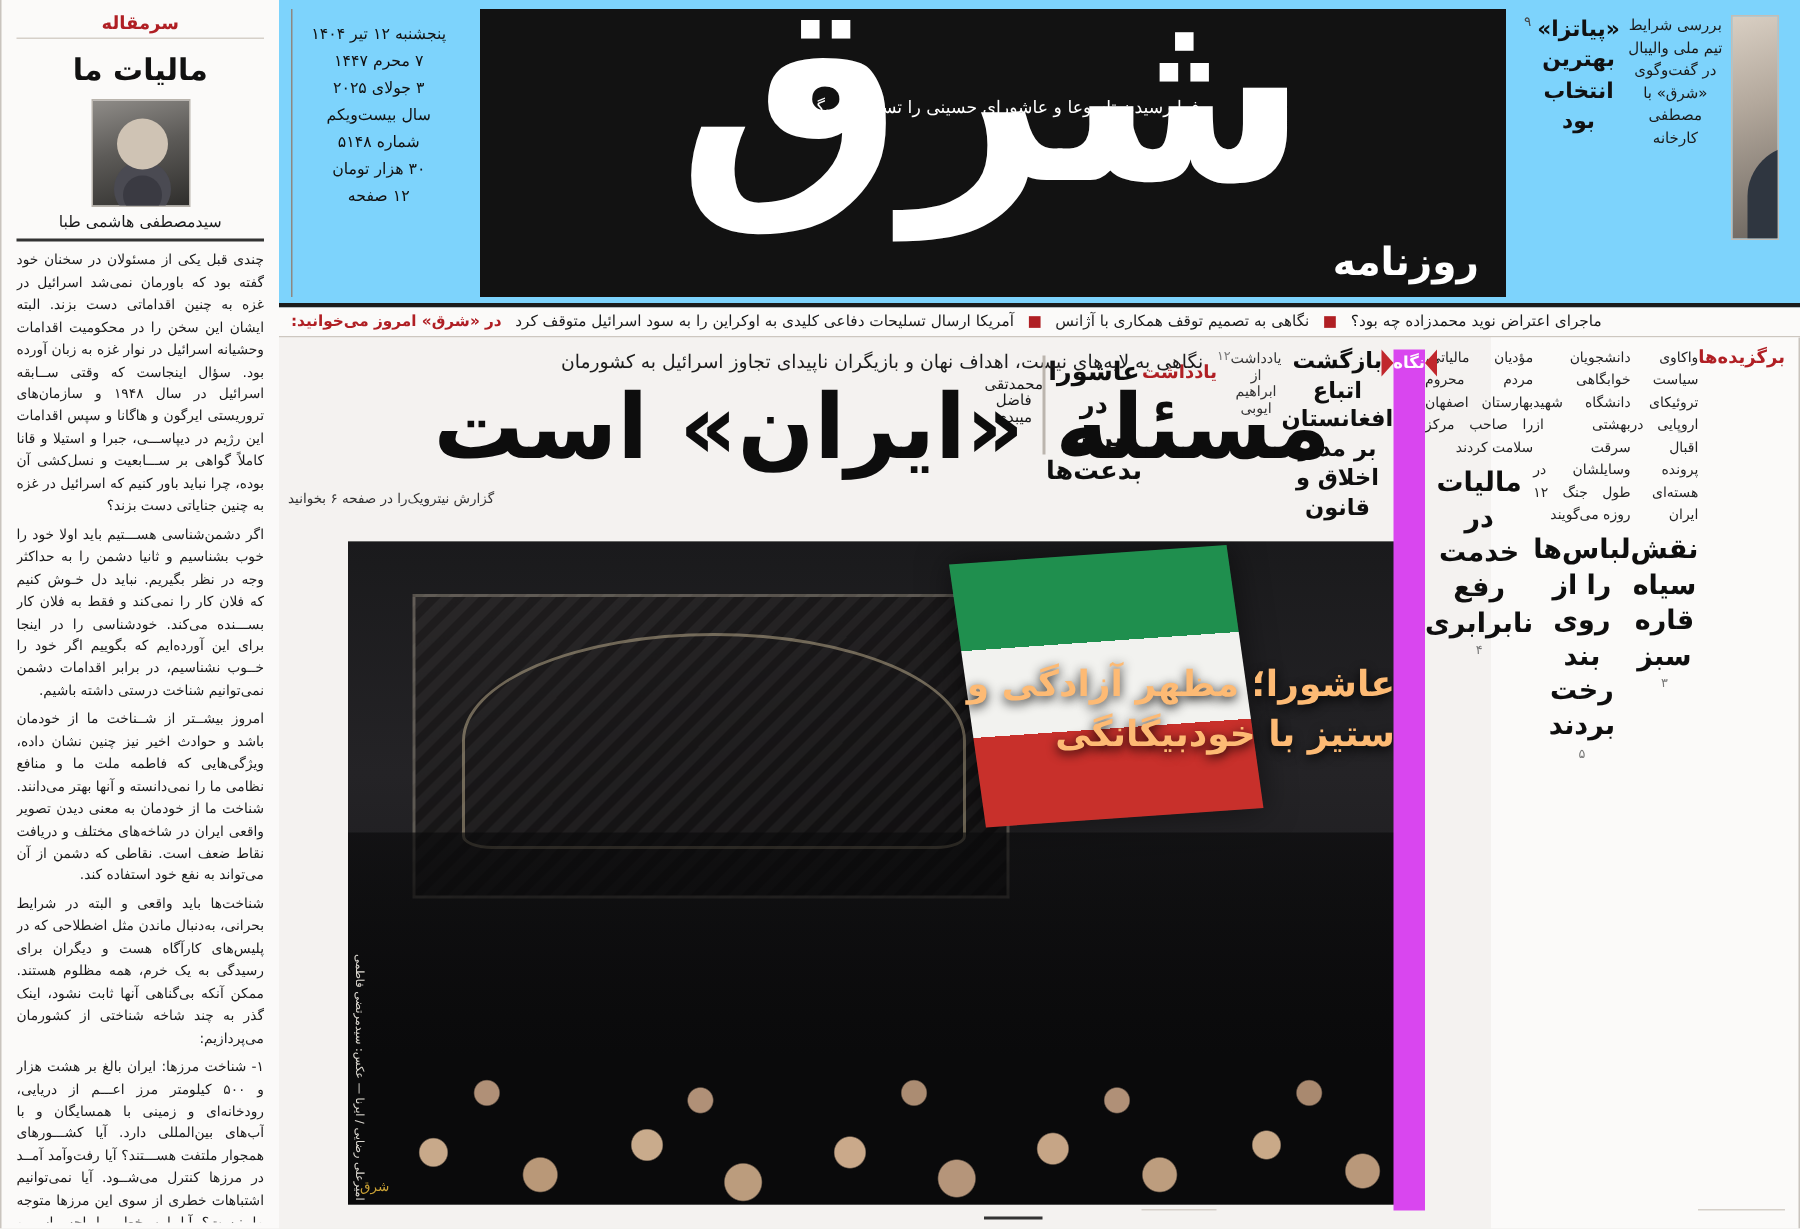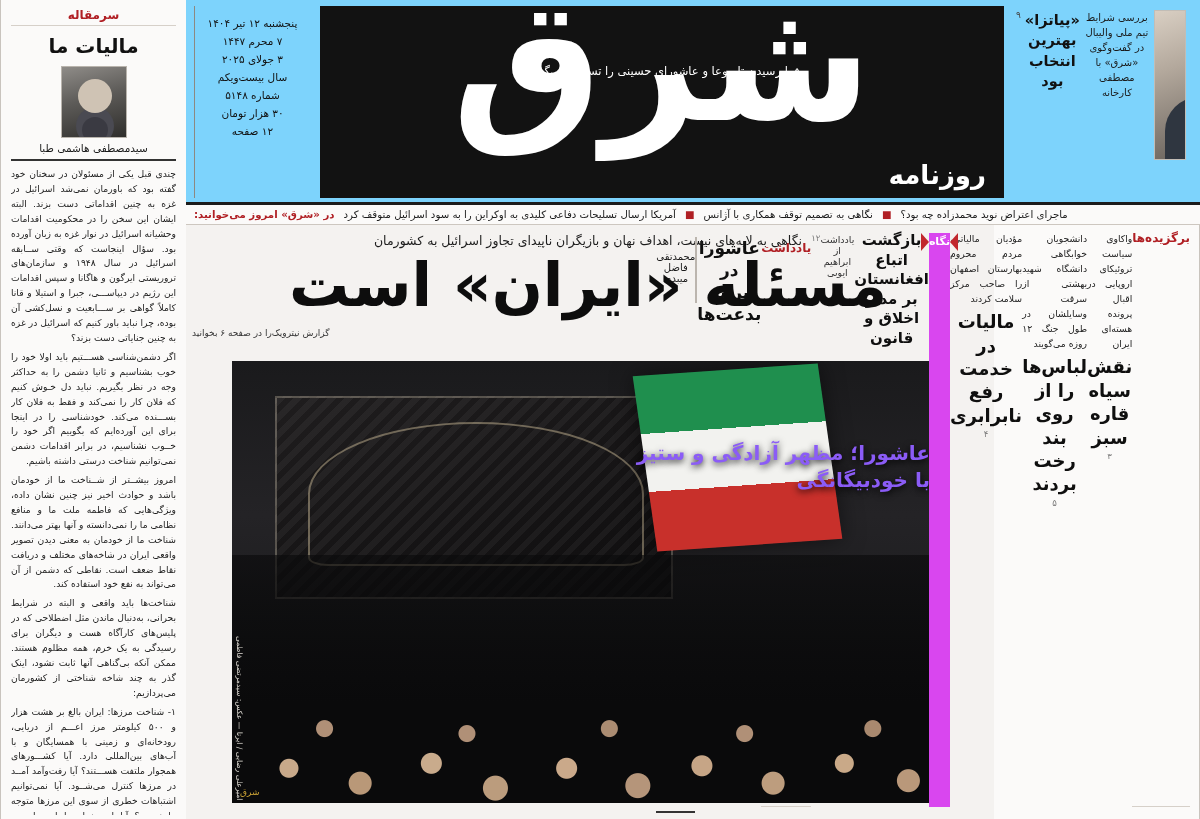--- a/index.html
+++ b/index.html
@@ -284,22 +284,22 @@
       radial-gradient(circle at 33% 72%, #b09077 0 8px, transparent 9px),
       radial-gradient(circle at 53% 70%, #ab8c72 0 8px, transparent 9px),
       radial-gradient(circle at 72% 72%, #b09077 0 8px, transparent 9px),
       radial-gradient(circle at 90% 70%, #a9896f 0 8px, transparent 9px),
       linear-gradient(180deg, rgba(10,10,11,.65) 0%, #0a0a0b 60%);
   }
   .ph-overlay-title {
     position: absolute; right: 14px; top: 18%;
     width: 44%;
     text-align: right;
-    color: #8b5cf6;
-    font-size: 20px;
+    color: #fdba74;
+    font-size: 24px;
     font-weight: bold;
     line-height: 1.35;
     text-shadow: 0 2px 7px rgba(0,0,0,.9);
   }
   .ph-overlay-kicker {
     position: absolute; right: 14px; top: 7%;
     width: 42%;
     text-align: right;
     color: #f0eee9;
     font-size: 11px;

